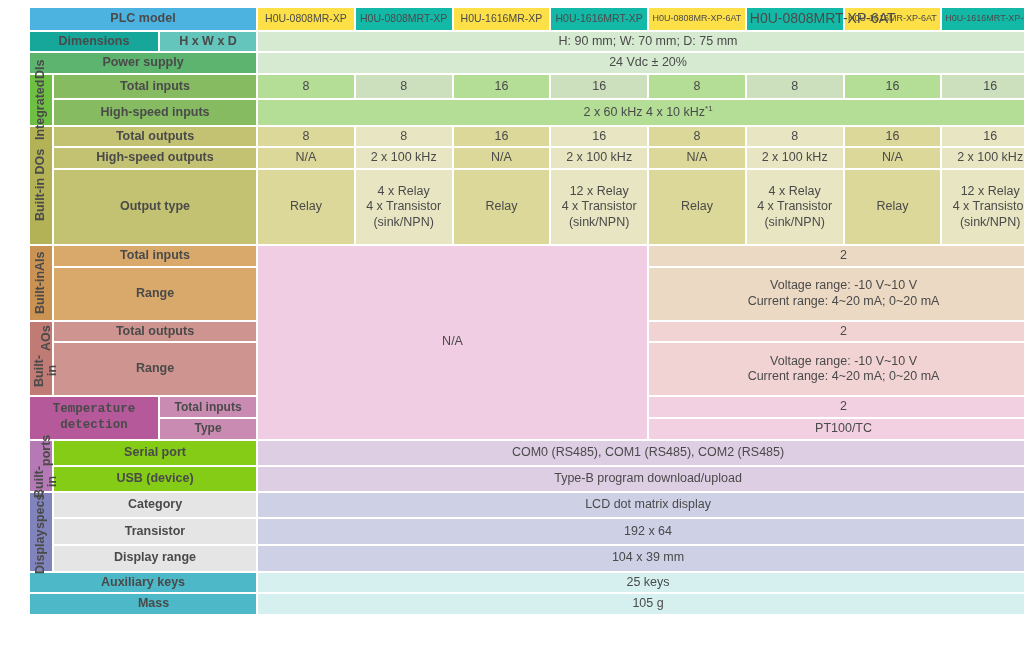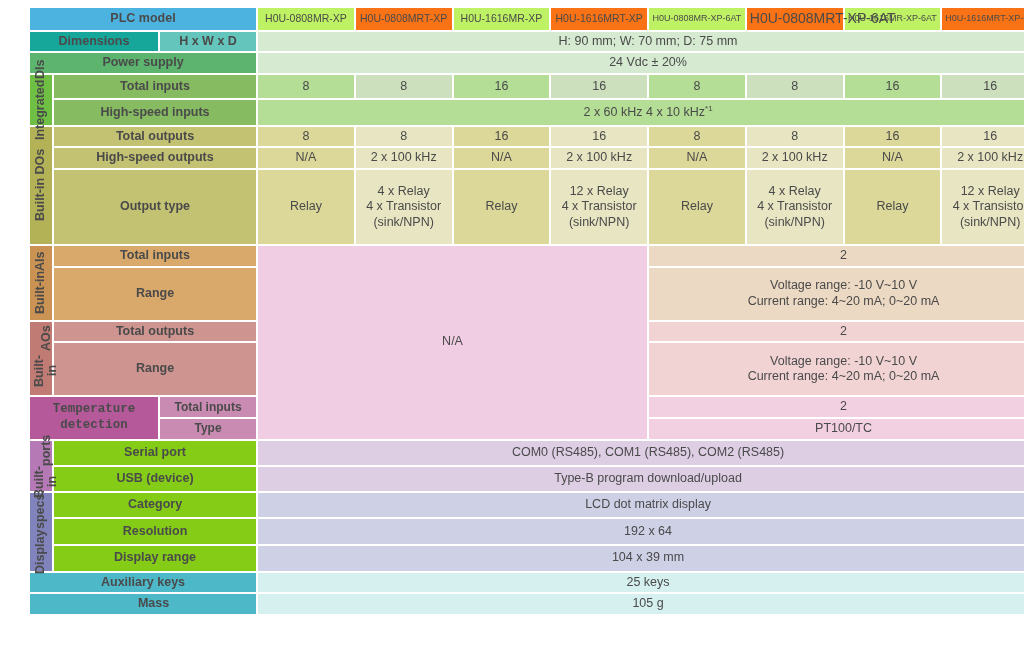--- a/index.html
+++ b/index.html
@@ -66,22 +66,22 @@
   col.c-lbl1  { width: 104px; }
   col.c-lbl2  { width: 96px; }
   col.c-data  { width: 95.75px; }
 
   .dcell { font-size: 12.5px; }
   .multi { white-space: normal; line-height: 1.3; }
   sup { font-size: 8px; vertical-align: super; }
 
   
   .h-plc     { background: #4cb3e0; }
-  .h-m-blue  { background: #bef264; }
-  .h-m-cream { background: #f97316; }
+  .h-m-blue  { background: #fde047; }
+  .h-m-cream { background: #14b8a6; }
 
   .l-dim     { background: #1aa municipal; margin-top: 24px; }
   .l-dim     { background: #16a79a; }
   .l-hwd     { background: #63c5bb; }
   .d-dim     { background: #d5ead0; }
 
   .l-pwr     { background: #5cb46e; }
   .d-pwr     { background: #d5ead0; }
 
   .l-di-rot  { background: #6fbf44; }
@@ -108,21 +108,21 @@
   .l-temp2   { background: #ca8bb2; }
   .d-temp    { background: #f2cfe1; }
 
   .d-na      { background: #f0cde2; }
 
   .l-port-rot{ background: #b579b5; }
   .l-port    { background: #84cc16; }
   .d-port    { background: #ddcee4; }
 
   .l-disp-rot{ background: #8183bc; }
-  .l-disp    { background: #84cc16; }
+  .l-disp    { background: #e5e5e5; }
   .d-disp    { background: #ced0e6; }
 
   .l-aux     { background: #4db8c8; }
   .d-aux     { background: #d6f0f0; }
 </style>
 </head>
 <body>
 
 <div id="sheet">
   <table class="spec">
@@ -310,21 +310,21 @@
         <td class="rot l-disp-rot" rowspan="3">
           <div class="rotwrap" style="height:74px">
             <span>Display</span>
             <span>specs.</span>
           </div>
         </td>
         <td class="lbl l-disp" colspan="2">Category</td>
         <td class="d-disp dcell" colspan="8">LCD dot matrix display</td>
       </tr>
       <tr>
-        <td class="lbl l-disp" colspan="2">Resolution</td>
+        <td class="lbl l-disp" colspan="2">Transistor</td>
         <td class="d-disp dcell" colspan="8">192 x 64</td>
       </tr>
       <tr>
         <td class="lbl l-disp" colspan="2">Display range</td>
         <td class="d-disp dcell" colspan="8">104 x 39 mm</td>
       </tr>
 
       <tr>
         <td class="lbl ctr l-aux" colspan="3">Auxiliary keys</td>
         <td class="d-aux dcell" colspan="8">25 keys</td>

